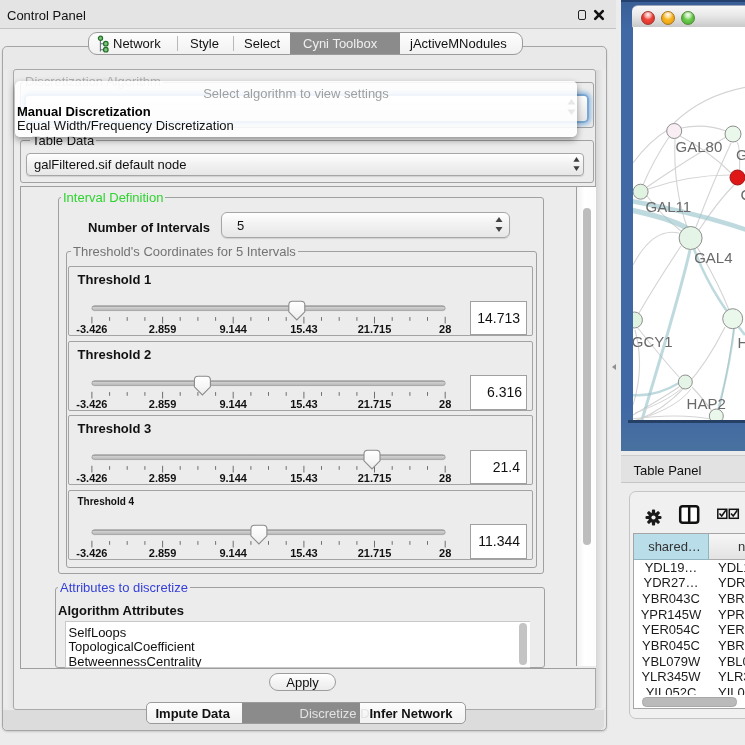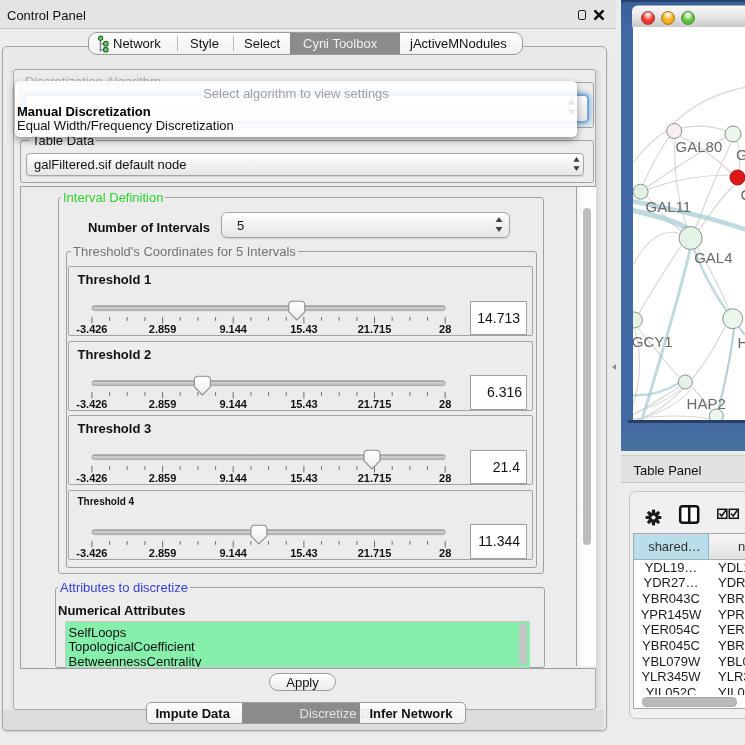--- a/index.html
+++ b/index.html
@@ -268,22 +268,22 @@
       <text x="234.9" y="66" font-size="11" font-weight="bold" fill="#111" text-anchor="middle" font-family="Liberation Sans">15.43</text>
       <text x="305.5" y="66" font-size="11" font-weight="bold" fill="#111" text-anchor="middle" font-family="Liberation Sans">21.715</text>
       <text x="376.2" y="66" font-size="11" font-weight="bold" fill="#111" text-anchor="middle" font-family="Liberation Sans">28</text>
     <path d="M 181.9 38.0 Q 181.9 34.2 185.7 34.2 L 194.1 34.2 Q 197.9 34.2 197.9 38.0 L 197.9 44.8 L 189.9 53.0 L 181.9 44.8 Z" fill="url(#thm3)" stroke="#8b8b8b" stroke-width="1.1"></path>
   </svg>
   <div class="abs" style="left:401.5px;top:33.5px;width:55px;height:32.5px;background:#fff;border:1.2px solid #a0a0a0;font-size:14px;color:#111;text-align:right;line-height:32.5px;"><span style="margin-right:6px;">11.344</span></div>
 </div>
 
 <div class="groupbox" style="left:54.5px;top:587px;width:488px;height:79px;border-color:#a0a0a0;"></div>
 <div class="gtitle" style="left:58px;top:581px;color:#3640d8;">Attributes to discretize</div>
-<div class="abs" style="left:58px;top:602.5px;font-size:13px;font-weight:bold;color:#111;">Numerical Attributes</div>
-<div class="abs" style="left:64.5px;top:621px;width:464.5px;height:44.5px;background:#86efac;border:1px solid #c9c9c9;border-right:none;overflow:hidden;">
+<div class="abs" style="left:58px;top:602.5px;font-size:13px;font-weight:bold;color:#111;">Algorithm Attributes</div>
+<div class="abs" style="left:64.5px;top:621px;width:464.5px;height:44.5px;background:#ffffff;border:1px solid #c9c9c9;border-right:none;overflow:hidden;">
   <div style="font-size:13px;color:#111;padding-left:3px;line-height:14.6px;padding-top:3.5px;">SelfLoops<br>TopologicalCoefficient<br>BetweennessCentrality</div>
 </div>
 <div class="abs" style="left:519px;top:623px;width:8px;height:42px;background:#c4c4c4;border-radius:4px;"></div>
 
 <div class="abs" style="left:269px;top:672.5px;width:65px;height:16.5px;border:1px solid #9c9c9c;border-radius:9px;background:linear-gradient(#ffffff,#f4f4f4 50%,#ececec);text-align:center;font-size:13px;color:#111;line-height:17px;">Apply</div>
 
 <div class="abs" style="left:3px;top:709.5px;width:601px;height:20px;background:#dcdcdc;border-radius:0 0 5px 5px;"></div>
 
 <div class="abs" style="left:145.5px;top:702px;width:318px;height:20px;border:1px solid #9b9b9b;border-radius:5px;background:linear-gradient(#fdfdfd,#f1f1f1);overflow:hidden;">
   <div class="abs" style="left:95px;top:0;width:118px;height:21px;background:#8b8b8b;"></div>

